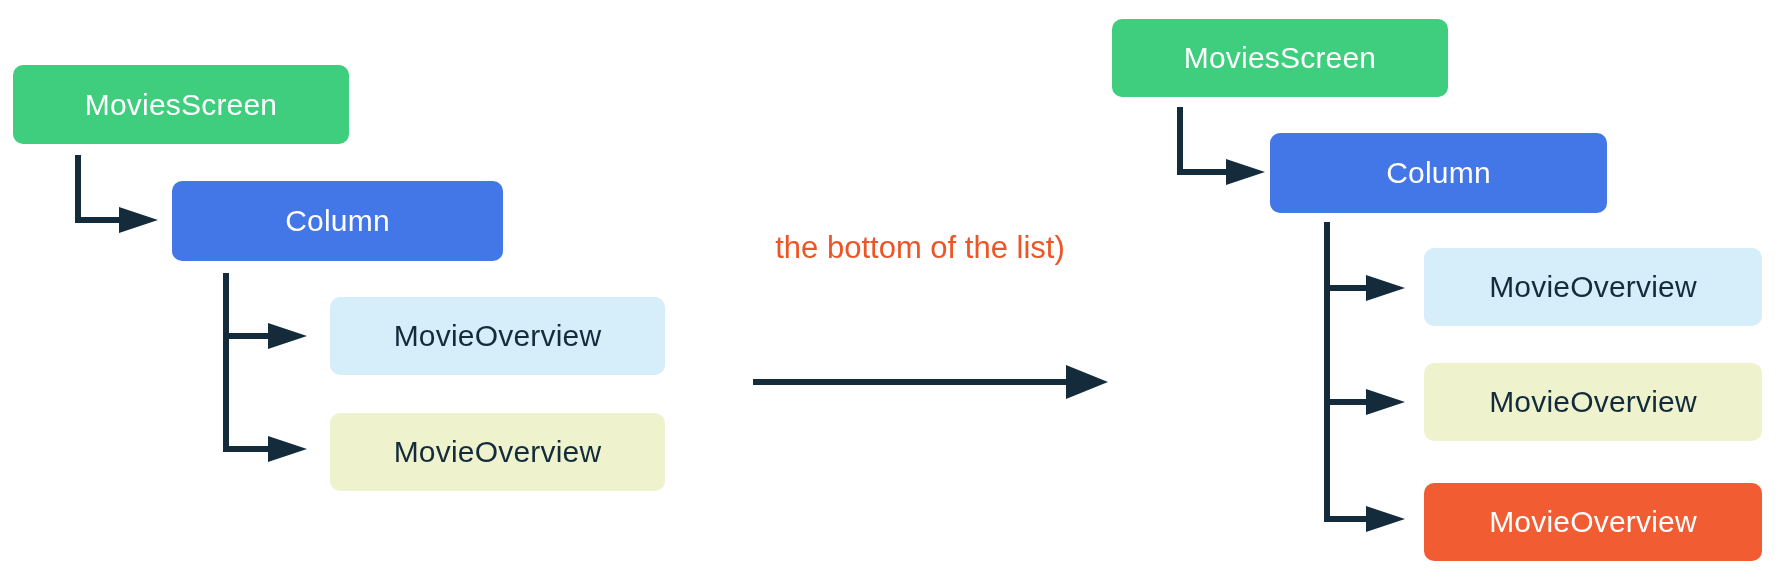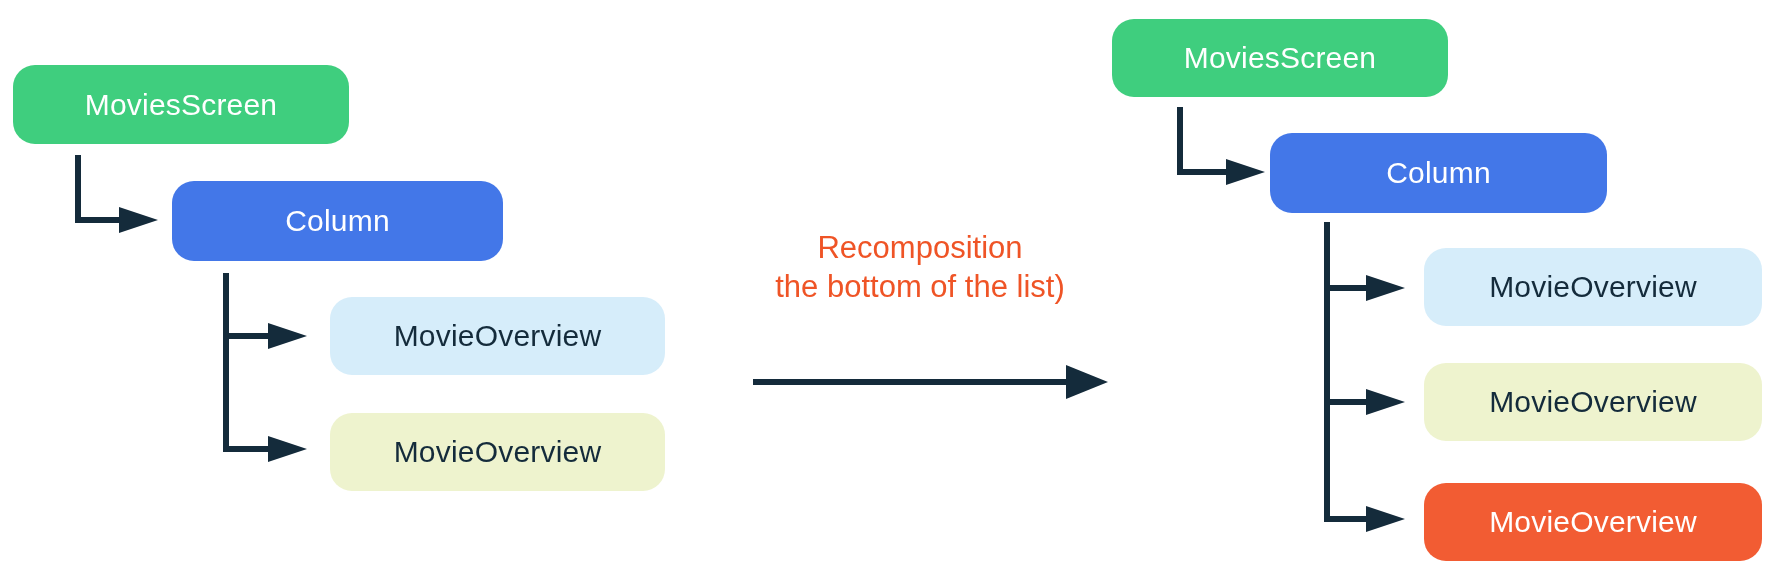--- a/index.html
+++ b/index.html
@@ -6,21 +6,21 @@
   .canvas {
     position: relative;
     width: 1779px;
     height: 584px;
     background: #ffffff;
     overflow: hidden;
     font-family: "Liberation Sans", sans-serif;
   }
   .node {
     position: absolute;
-    border-radius: 22px;
+    border-radius: 10px;
     display: flex;
     align-items: center;
     justify-content: center;
     font-size: 30px;
     letter-spacing: 0.2px;
     white-space: nowrap;
   }
   .node.light-text { color: #ffffff; }
   .node.dark-text  { color: var(--connector); }
   .node.green  { background: var(--green); }
@@ -74,21 +74,20 @@
     <div class="seg" style="left:223px; top:333px; width:46px; height:6px;"></div>
     <div class="tri" style="left:268px; top:323px;"></div>
     <div class="seg" style="left:223px; top:446px; width:46px; height:6px;"></div>
     <div class="tri" style="left:268px; top:436px;"></div>
 
     <div class="node lblue dark-text" style="left:330px; top:297px; width:335px; height:78px;">MovieOverview</div>
     <div class="node lyellow dark-text" style="left:330px; top:413px; width:335px; height:78px;">MovieOverview</div>
   </div>
 
   <div class="annotation">
-    <div>Recomposition</div>
     <div>the bottom of the list)</div>
   </div>
   <div class="seg" style="left:753px; top:379px; width:313px; height:6px;"></div>
   <div class="tri big" style="left:1066px; top:365px;"></div>
 
   <div>
     <div class="node green light-text" style="left:1112px; top:19px; width:336px; height:78px;">MoviesScreen</div>
 
     <div class="seg" style="left:1177px; top:107px; width:6px; height:68px;"></div>
     <div class="seg" style="left:1177px; top:169px; width:50px; height:6px;"></div>

